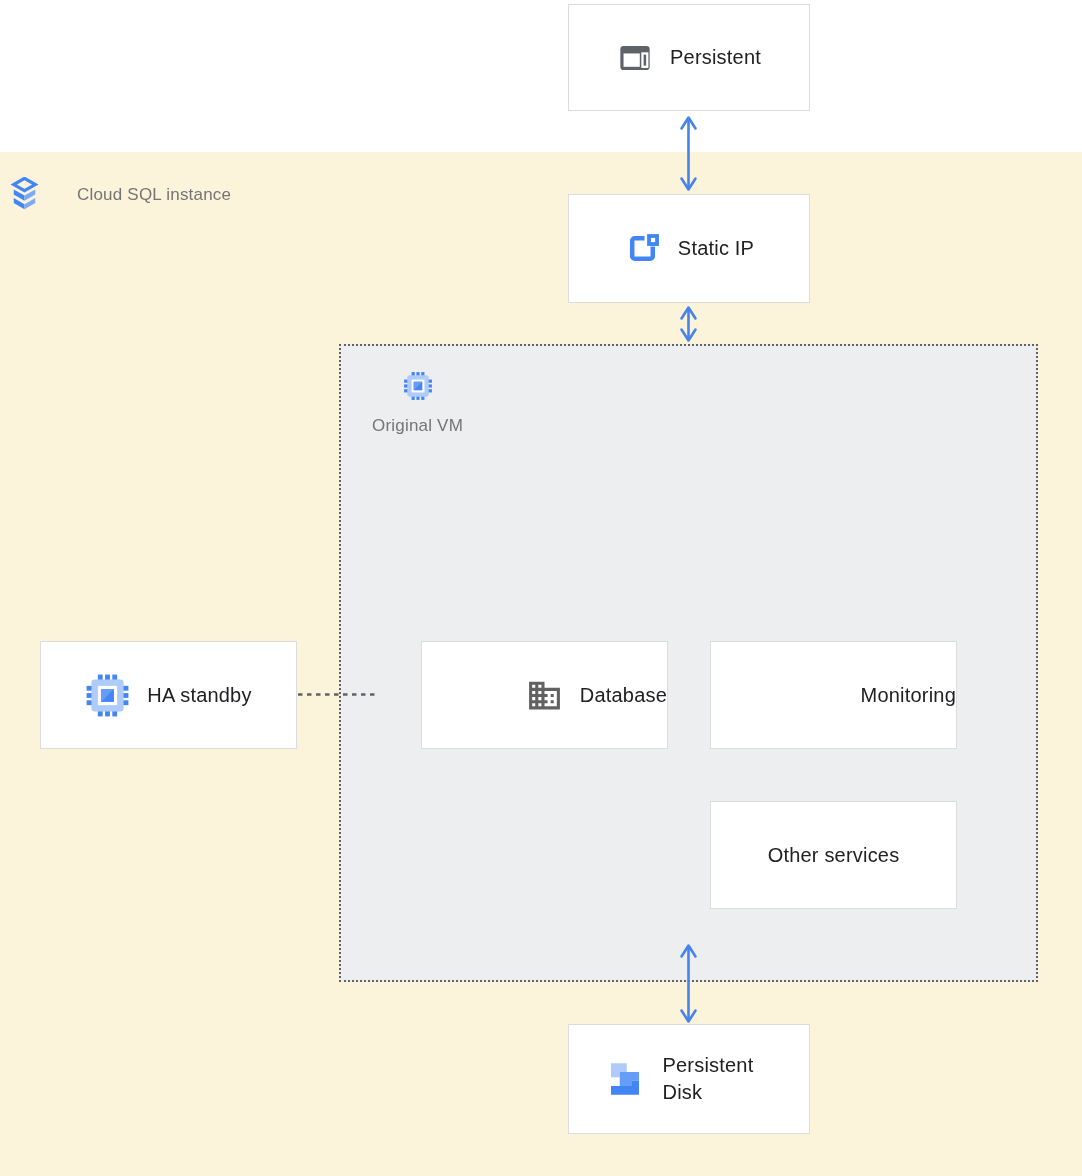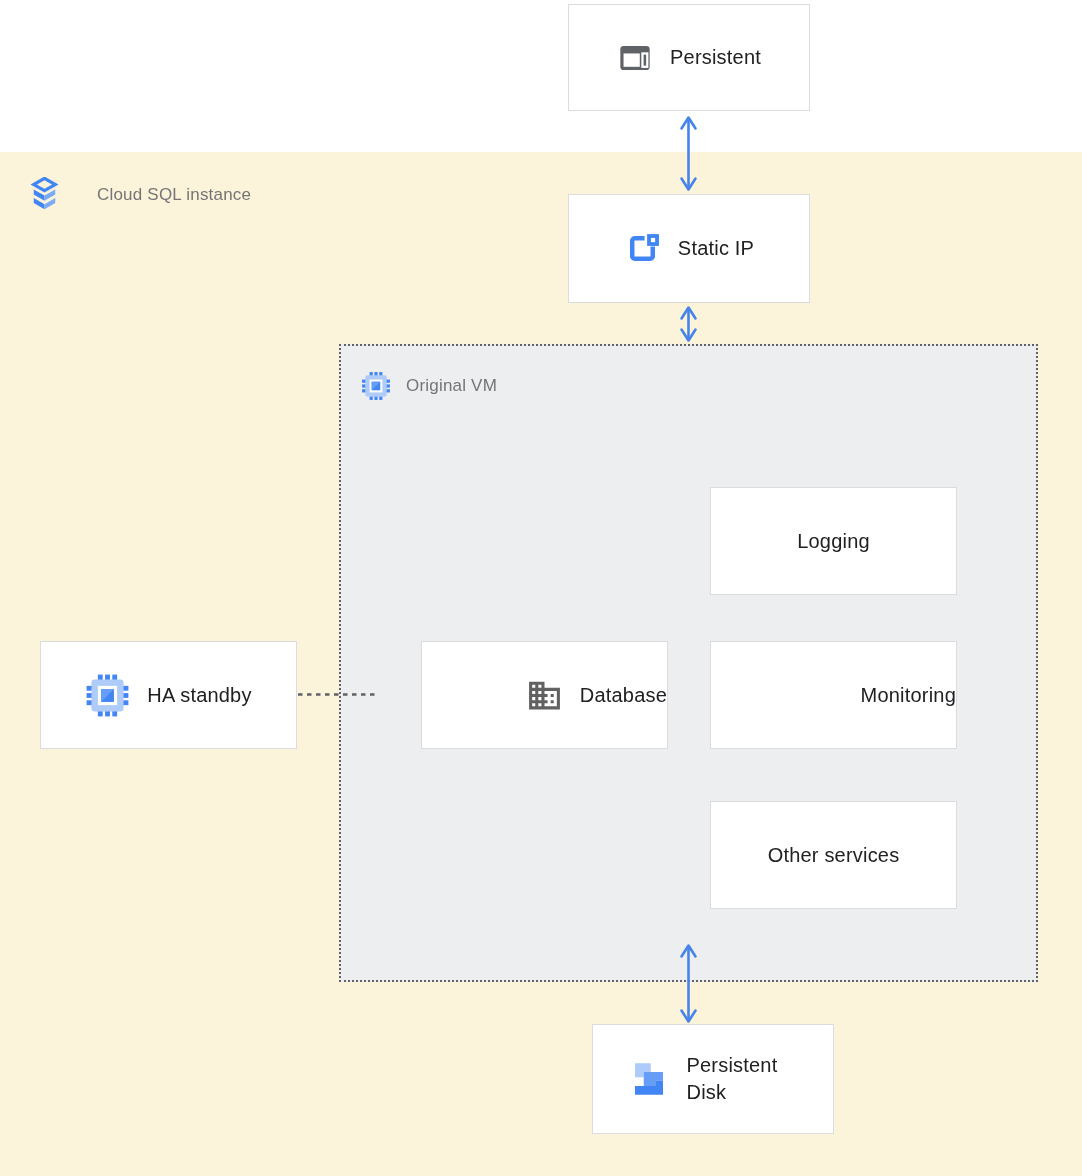--- a/index.html
+++ b/index.html
@@ -40,44 +40,44 @@
   .node .txt{white-space:nowrap;}
   .node.wrap .txt{white-space:normal;width:112px;line-height:27px;}
   
   .n-application{left:568px;top:4px;width:242px;height:107px;}
   .n-staticip{left:568px;top:194px;width:242px;height:109px;}
   .n-hastandby{left:40px;top:641px;width:257px;height:108px;text-align:center;}
   .n-logging{left:710px;top:487px;width:247px;height:108px;}
   .n-database{left:421px;top:641px;width:247px;height:108px;justify-content:flex-end;}
   .n-monitoring{left:710px;top:641px;width:247px;height:108px;justify-content:flex-end;}
   .n-otherservices{left:710px;top:793px;width:247px;height:108px;margin-top:8px;}
-  .n-persistentdisk{left:568px;top:1024px;width:242px;height:110px;margin-left:24px;}
+  .n-persistentdisk{left:568px;top:1024px;width:242px;height:110px;}
   .overlay{position:absolute;left:0;top:0;pointer-events:none;}
   .icon{flex:0 0 auto;display:block;}
 </style>
 </head>
 <body>
 
 <div id="canvas">
 
   <div class="zone-yellow"></div>
 
-  <div class="zone-label" style="left:28px;top:177px;gap:36px;">
+  <div class="zone-label" style="left:8px;top:177px;gap:36px;">
     <svg class="icon" width="33" height="35" viewBox="0 0 24 26">
       <path d="M12 1 L20 5.6 L12 10.2 L4 5.6 Z" fill="none" stroke="#4285F4" stroke-width="2.4"></path>
       <path d="M4 9.2 L12 13.8 L12 17.6 L4 13 Z" fill="#4285F4"></path>
       <path d="M20 9.2 L12 13.8 L12 17.6 L20 13 Z" fill="#7BAAF7"></path>
       <path d="M4 15.6 L12 20.2 L12 24 L4 19.4 Z" fill="#4285F4"></path>
       <path d="M20 15.6 L12 20.2 L12 24 L20 19.4 Z" fill="#7BAAF7"></path>
     </svg>
     <span>Cloud SQL instance</span>
   </div>
 
   <div class="zone-vm">
-    <div class="zone-label" style="left:20px;top:25px;">
+    <div class="zone-label" style="left:31px;top:25px;flex-direction:column;">
       <svg class="icon" width="30" height="30" viewBox="0 0 28 28">
         <g fill="#4285F4">
           <rect x="8" y="1" width="3" height="4"></rect>
             <rect x="12.5" y="1" width="3" height="4"></rect>
             <rect x="17" y="1" width="3" height="4"></rect>
           <rect x="8" y="23" width="3" height="4"></rect>
             <rect x="12.5" y="23" width="3" height="4"></rect>
             <rect x="17" y="23" width="3" height="4"></rect>
           <rect x="1" y="8" width="4" height="3"></rect>
             <rect x="1" y="12.5" width="4" height="3"></rect>
@@ -131,23 +131,20 @@
           <rect x="23" y="17" width="4" height="3"></rect>
       </g>
       <rect x="4" y="4" width="20" height="20" rx="2" fill="#AECBFA"></rect>
       <rect x="8" y="8" width="12" height="12" fill="#ffffff"></rect>
       <rect x="10" y="10" width="8" height="8" fill="#4285F4"></rect>
       <path d="M10 10 L18 10 L10 18 Z" fill="#669DF6"></path>
     </svg>
     <span class="txt">HA standby</span>
   </div>
 
-  <div class="node n-logging">
-    <span class="txt">Logging</span>
-  </div>
 
   <div class="node n-database">
     <svg class="icon" width="37" height="37" viewBox="0 0 24 24">
       <path fill="#616161" d="M12 7V3H2v18h20V7H12zM6 19H4v-2h2v2zm0-4H4v-2h2v2zm0-4H4V9h2v2zm0-4H4V5h2v2zm4 12H8v-2h2v2zm0-4H8v-2h2v2zm0-4H8V9h2v2zm0-4H8V5h2v2zm10 12h-8v-2h2v-2h-2v-2h2v-2h-2V9h8v10zm-2-8h-2v2h2v-2zm0 4h-2v2h2v-2z"></path>
     </svg>
     <span class="txt">Database</span>
   </div>
 
   <div class="node n-monitoring">
     <span class="txt">Monitoring</span>

